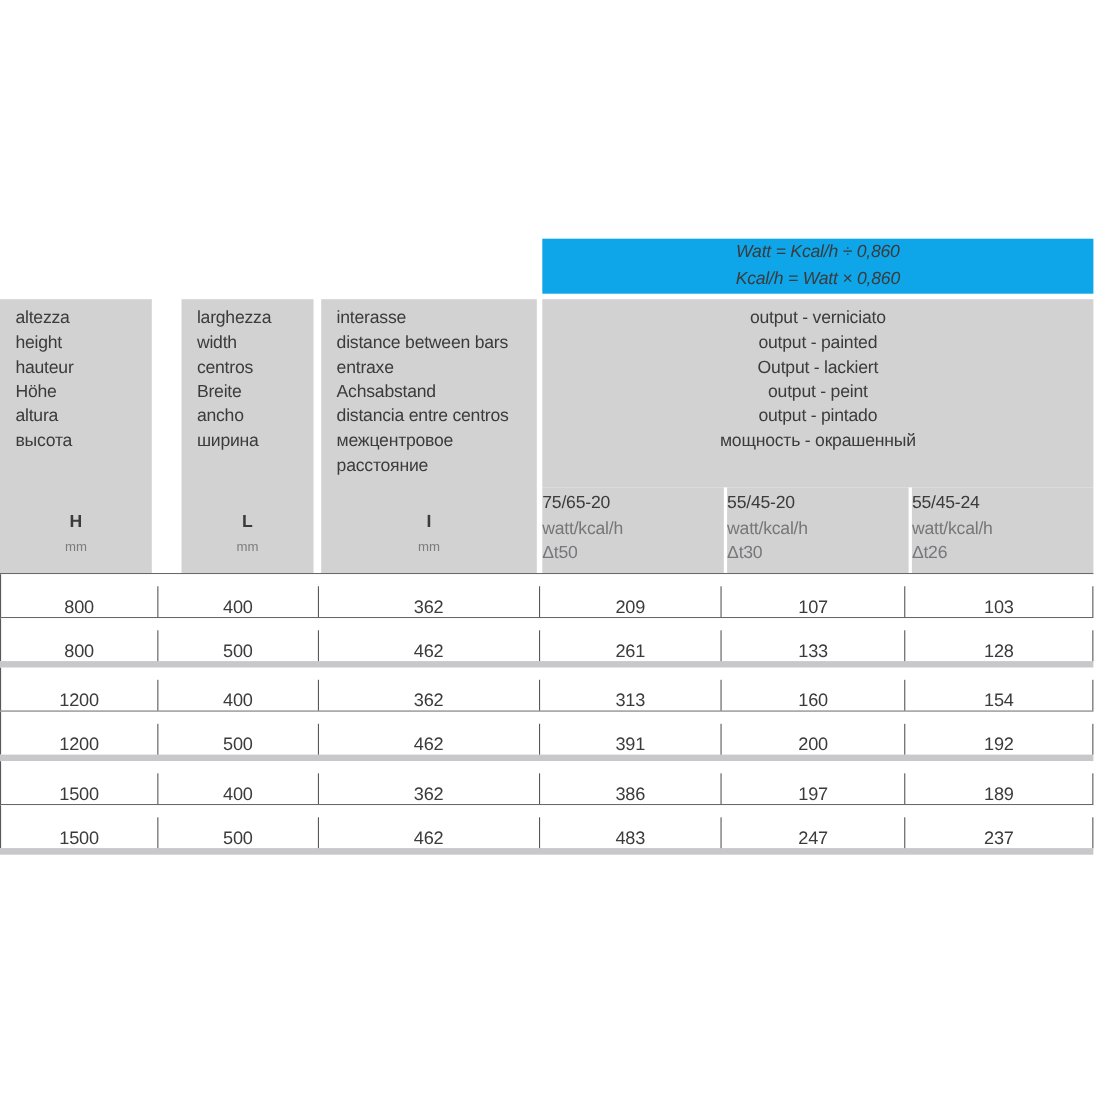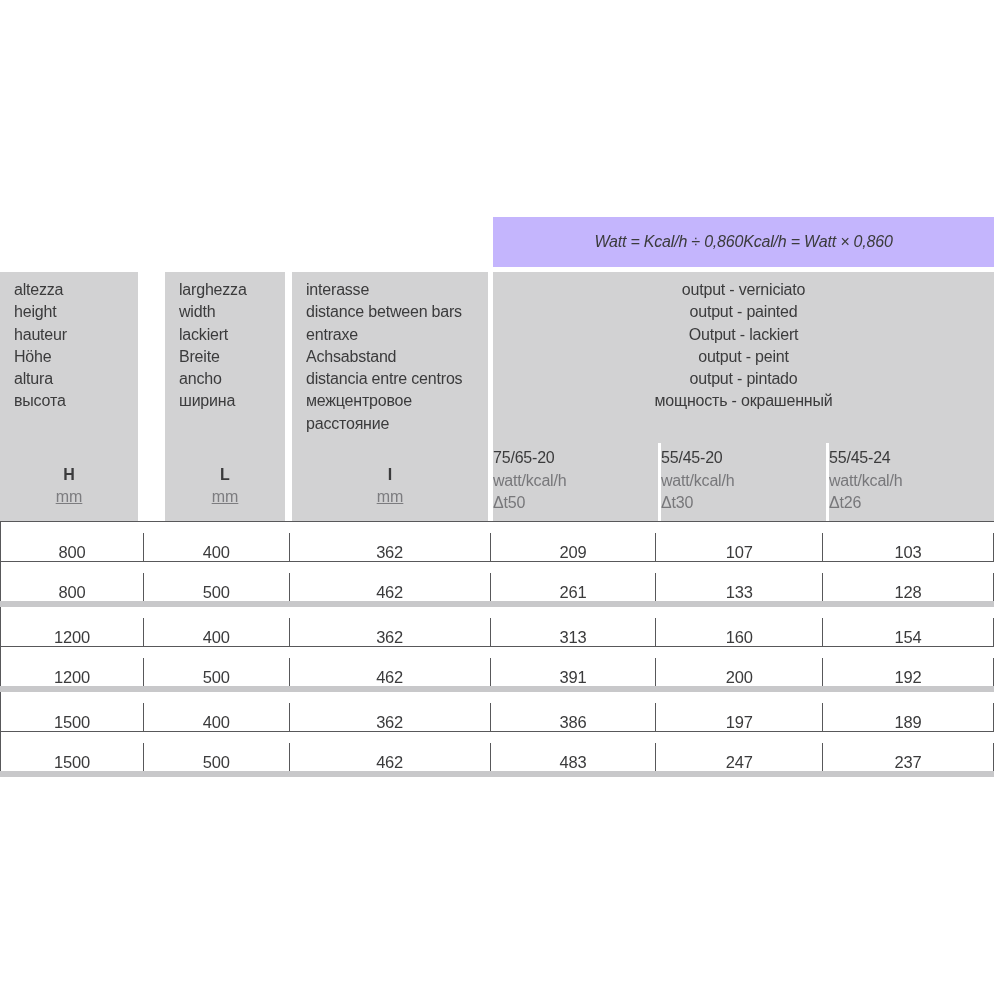--- a/index.html
+++ b/index.html
@@ -3,32 +3,32 @@
 <meta charset="utf-8">
 <style>
   html,body{margin:0;padding:0;background:#ffffff;}
   .page{
     position:relative;width:1000px;height:1000px;background:#ffffff;
     font-family:"Liberation Sans",sans-serif;color:#3b3b3c;overflow:hidden;
   }
   
   .formula-box{
     position:absolute;left:493px;top:217px;width:501px;height:50px;
-    background:#c4b5fd;display:flex;flex-direction:row;justify-content:center;
+    background:#0ea5e9;display:flex;flex-direction:column;justify-content:center;
     align-items:center;font-style:italic;font-size:16px;line-height:24px;
     letter-spacing:-0.2px;
   }
   
   .hdr{
     position:absolute;top:272px;height:249px;background:#d2d2d3;box-sizing:border-box;
   }
   .hdr .langs{padding:7px 0 0 14px;font-size:16px;line-height:22.3px;letter-spacing:-0.2px;}
   .hdr .sym{position:absolute;bottom:13px;left:0;width:100%;text-align:center;line-height:22px;}
   .sym-letter{font-weight:bold;font-size:16px;color:#3b3b3c;}
-  .sym-unit{font-size:16px;color:#7c7c7f;text-decoration:underline;}
+  .sym-unit{font-size:12px;color:#7c7c7f;}
   .col-h{left:0;width:138px;}
   .col-l{left:145px;width:120px;margin-left:20px;}
   .col-i{left:292px;width:196px;}
   
   .hdr-output{position:absolute;left:493px;top:272px;width:501px;height:249px;border-radius:29px;}
   .out-langs{
     background:#d2d2d3;height:171px;box-sizing:border-box;padding-top:7px;
     text-align:center;font-size:16px;line-height:22.3px;letter-spacing:-0.2px;
   }
   .out-subrow{display:flex;gap:3px;height:78px;}
@@ -71,21 +71,21 @@
     <div class="sym">
       <div class="sym-letter">H</div>
       <div class="sym-unit">mm</div>
     </div>
   </div>
 
   <div class="hdr col-l">
     <div class="langs">
       <div>larghezza</div>
       <div>width</div>
-      <div>lackiert</div>
+      <div>centros</div>
       <div>Breite</div>
       <div>ancho</div>
       <div>ширина</div>
     </div>
     <div class="sym">
       <div class="sym-letter">L</div>
       <div class="sym-unit">mm</div>
     </div>
   </div>
 

